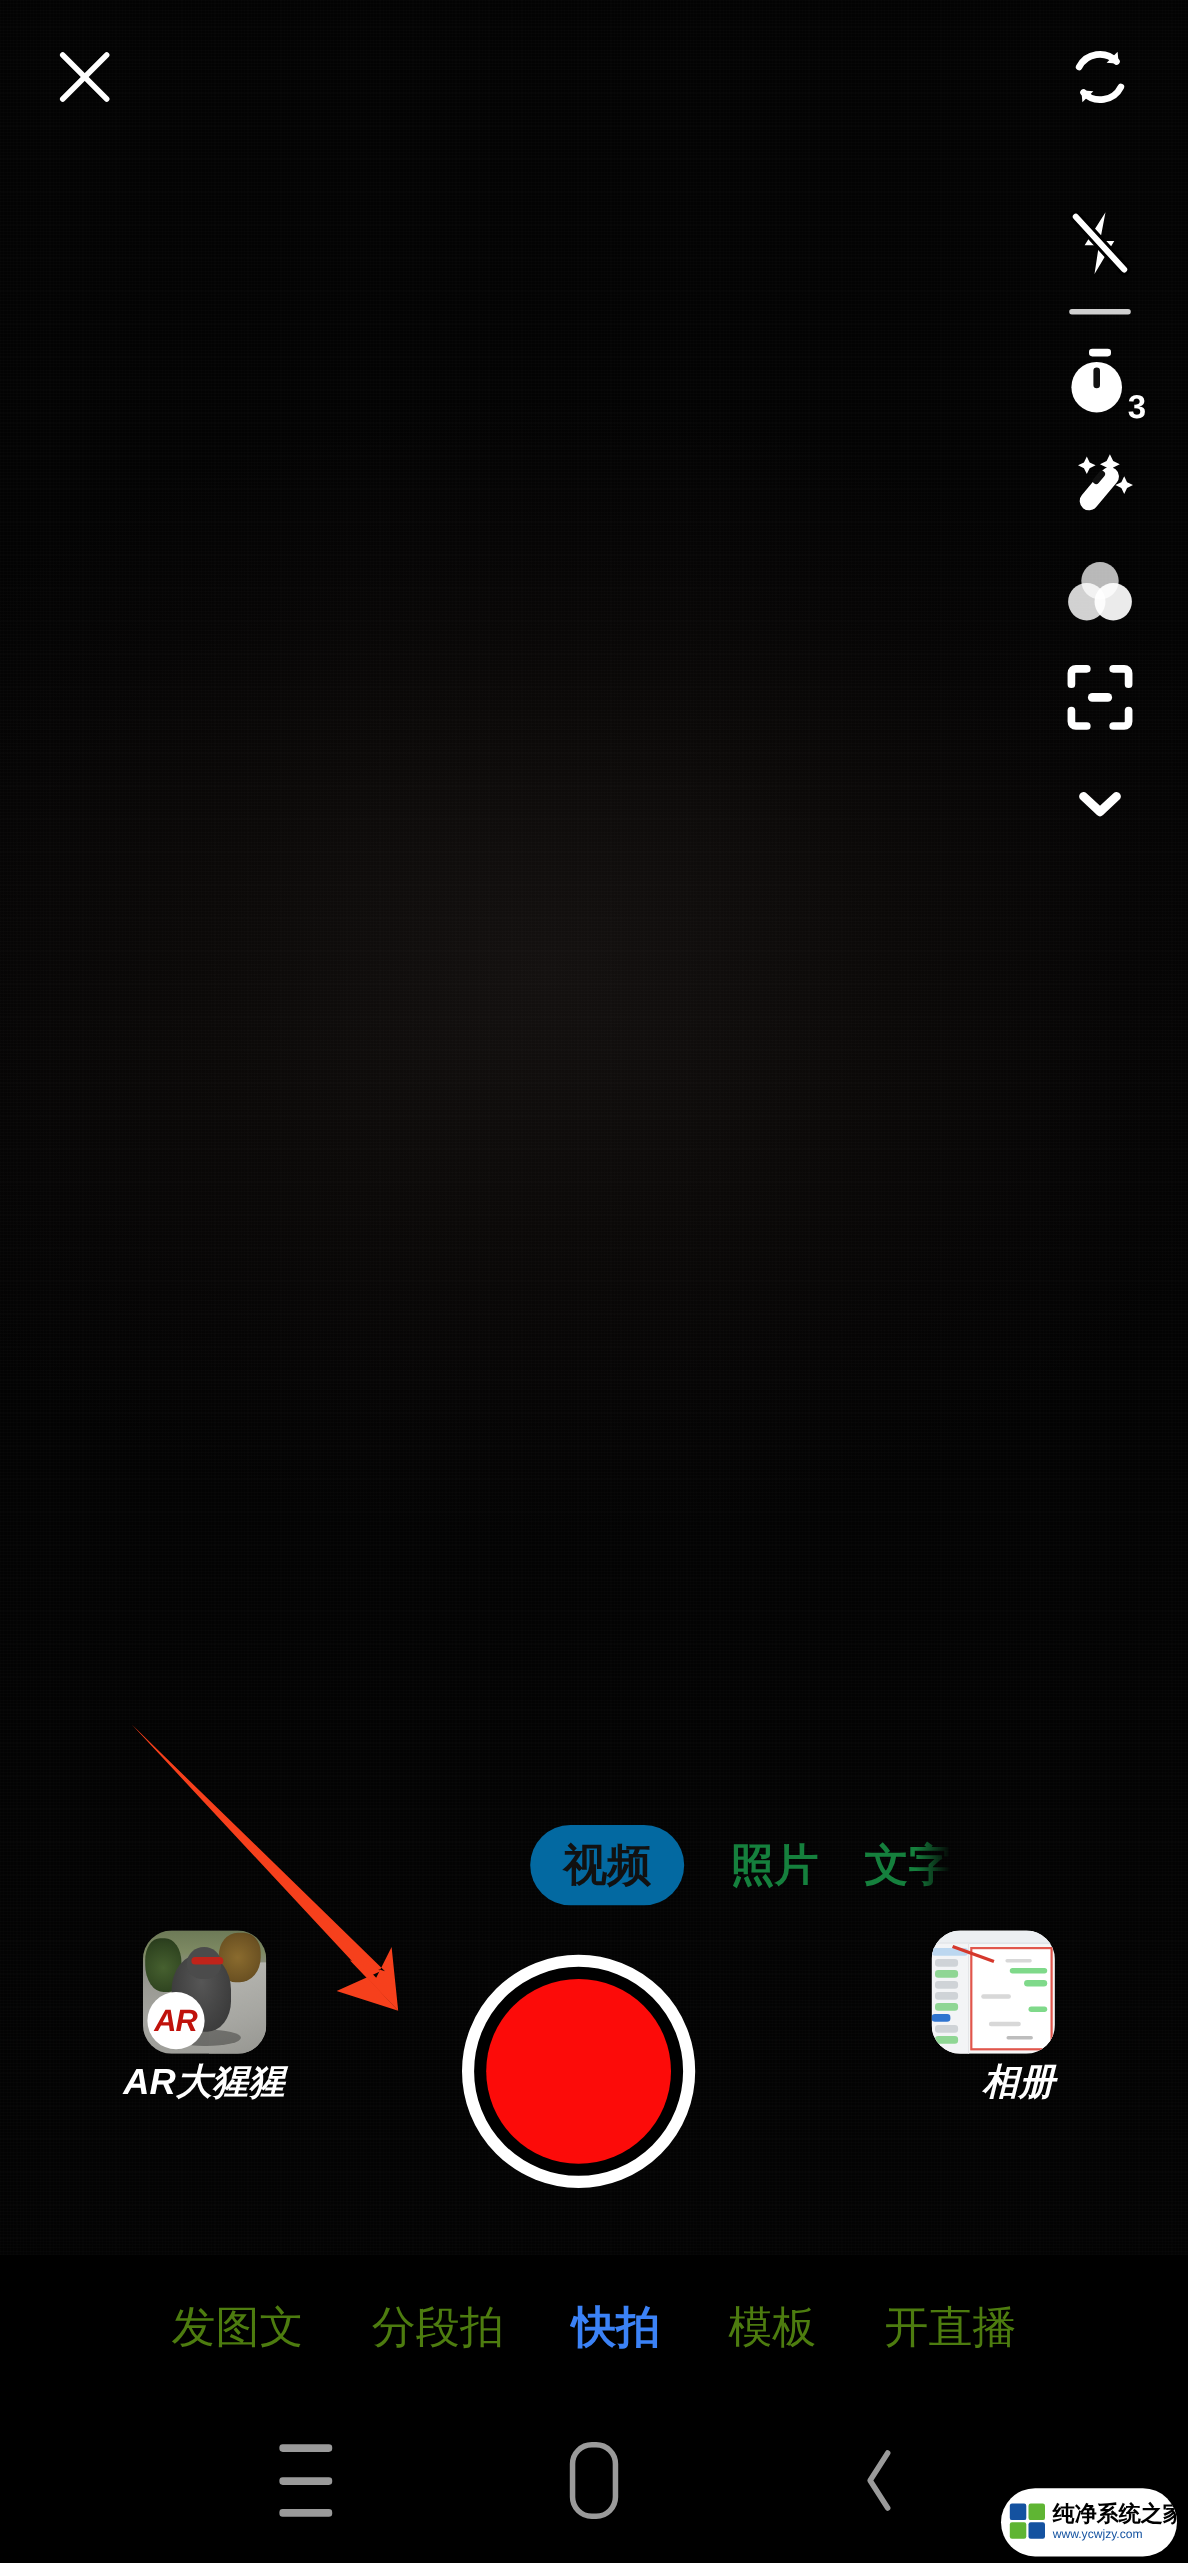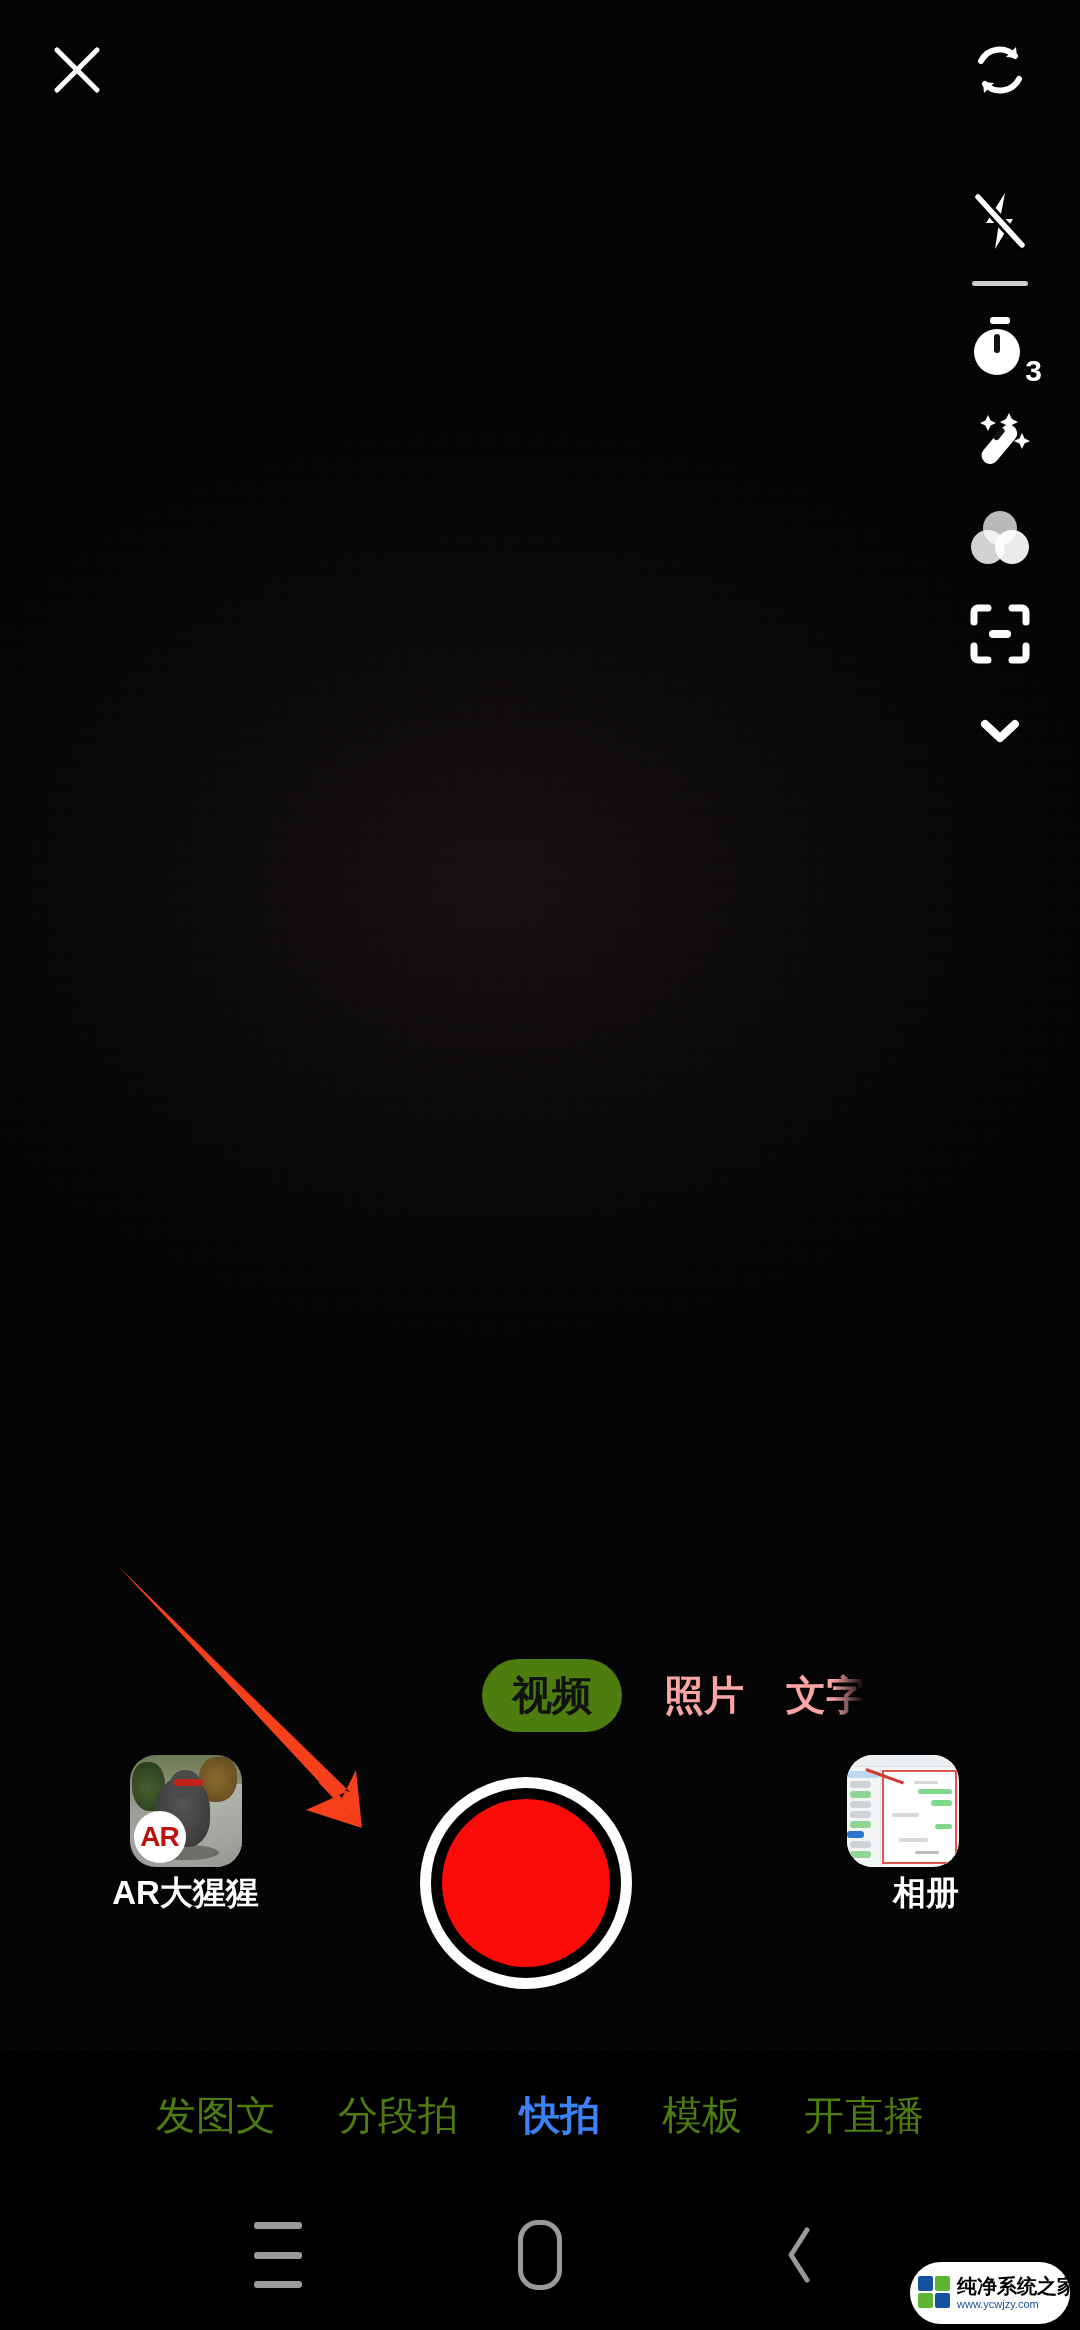--- a/index.html
+++ b/index.html
@@ -60,32 +60,32 @@
     position:absolute; right:4px; bottom:4px;
     font-size:30px; font-weight:bold; color:#fff;
     text-shadow:0 0 3px #000;
   }
 
   
   #mode-switcher{
     position:absolute; left:0; top:1650px; width:1080px; height:90px;
     display:flex; align-items:center; padding-left:482px; gap:42px; z-index:22;
   }
-  .mode-tab{ font-size:40px; font-weight:bold; color:#fca5a5; white-space:nowrap; }
+  .mode-tab{ font-size:40px; font-weight:bold; color:#15803d; white-space:nowrap; }
   .mode-tab.active{
-    background:#4d7c0f; color:#111; border-radius:44px; padding:9px 30px;
+    background:#0369a1; color:#111; border-radius:44px; padding:9px 30px;
   }
   .mode-tab.clipped{
     width:78px; overflow:hidden; display:inline-block;
     -webkit-mask-image:linear-gradient(90deg,#000 0 60%,transparent 100%);
             mask-image:linear-gradient(90deg,#000 0 60%,transparent 100%);
   }
 
   #capture-row{
-    position:absolute; left:0; top:1755px; width:1052px; height:290px; z-index:22;
+    position:absolute; left:0; top:1755px; width:1052px; height:290px; z-index:22;font-style:italic;
   }
   #effect-button{
     position:absolute; left:93px; top:0; width:185px;
     display:flex; flex-direction:column; align-items:center;
   }
   .thumb{
     width:112px; height:112px; border-radius:26px; overflow:hidden; position:relative;
     background:#2a2a2a;
   }
   #effect-thumb-art{

